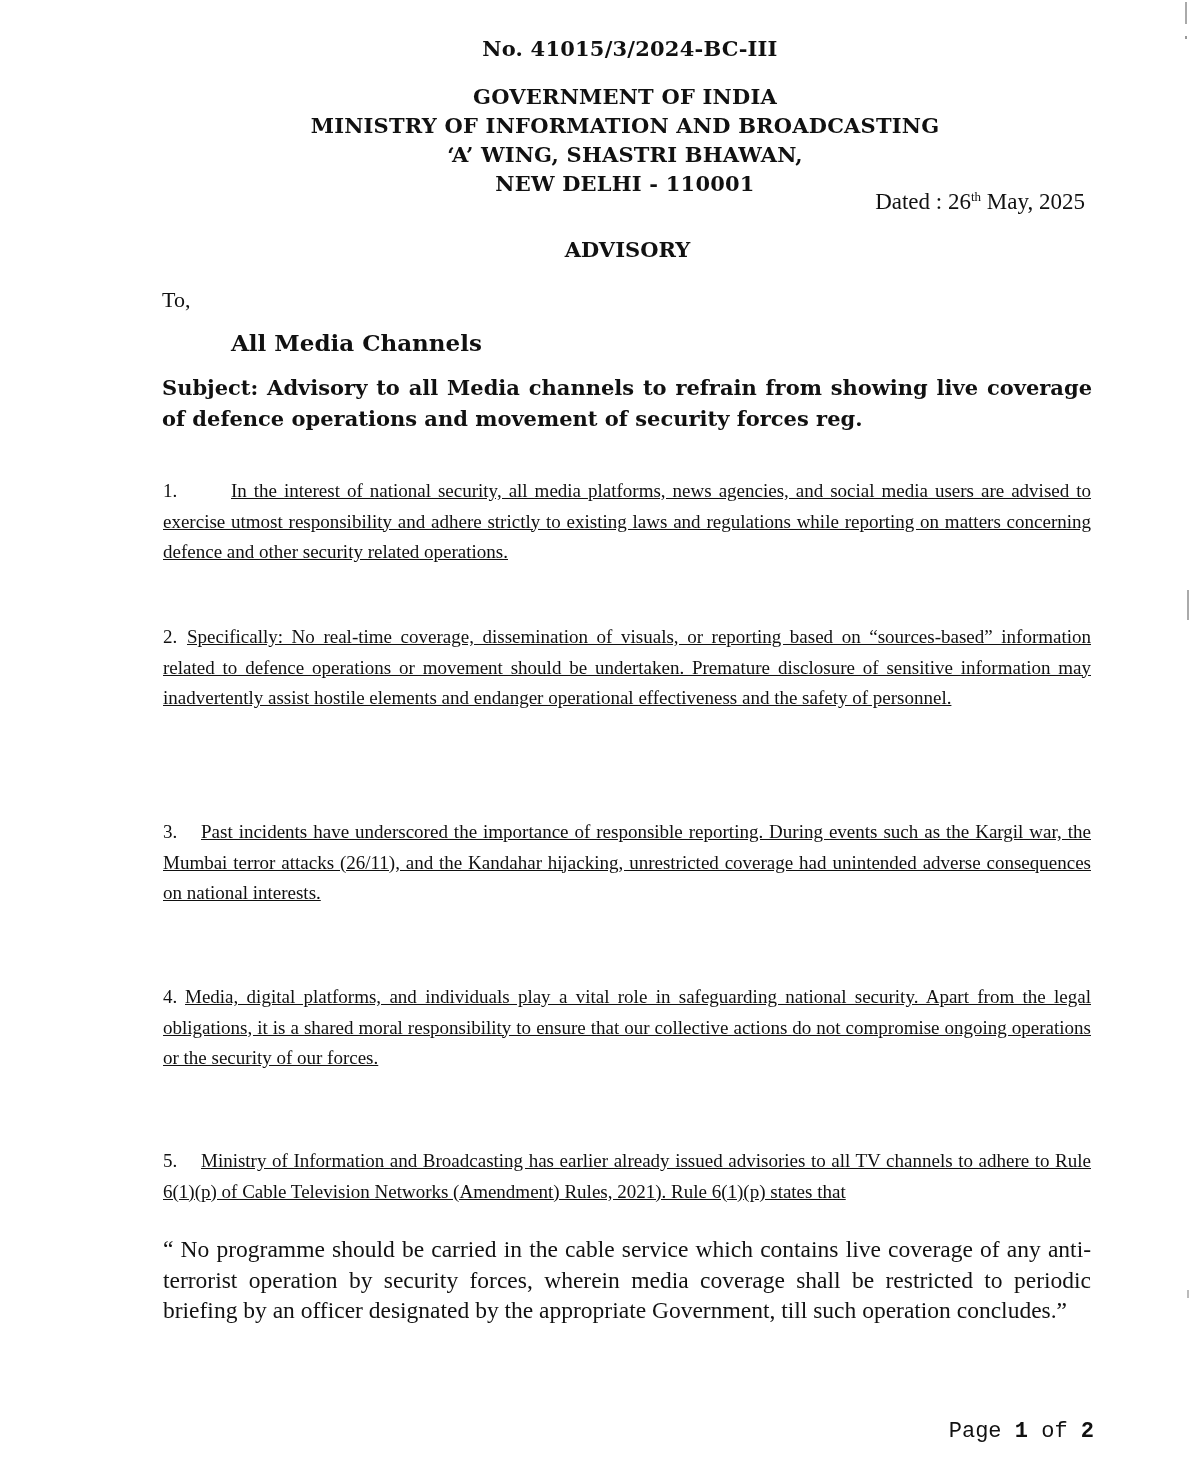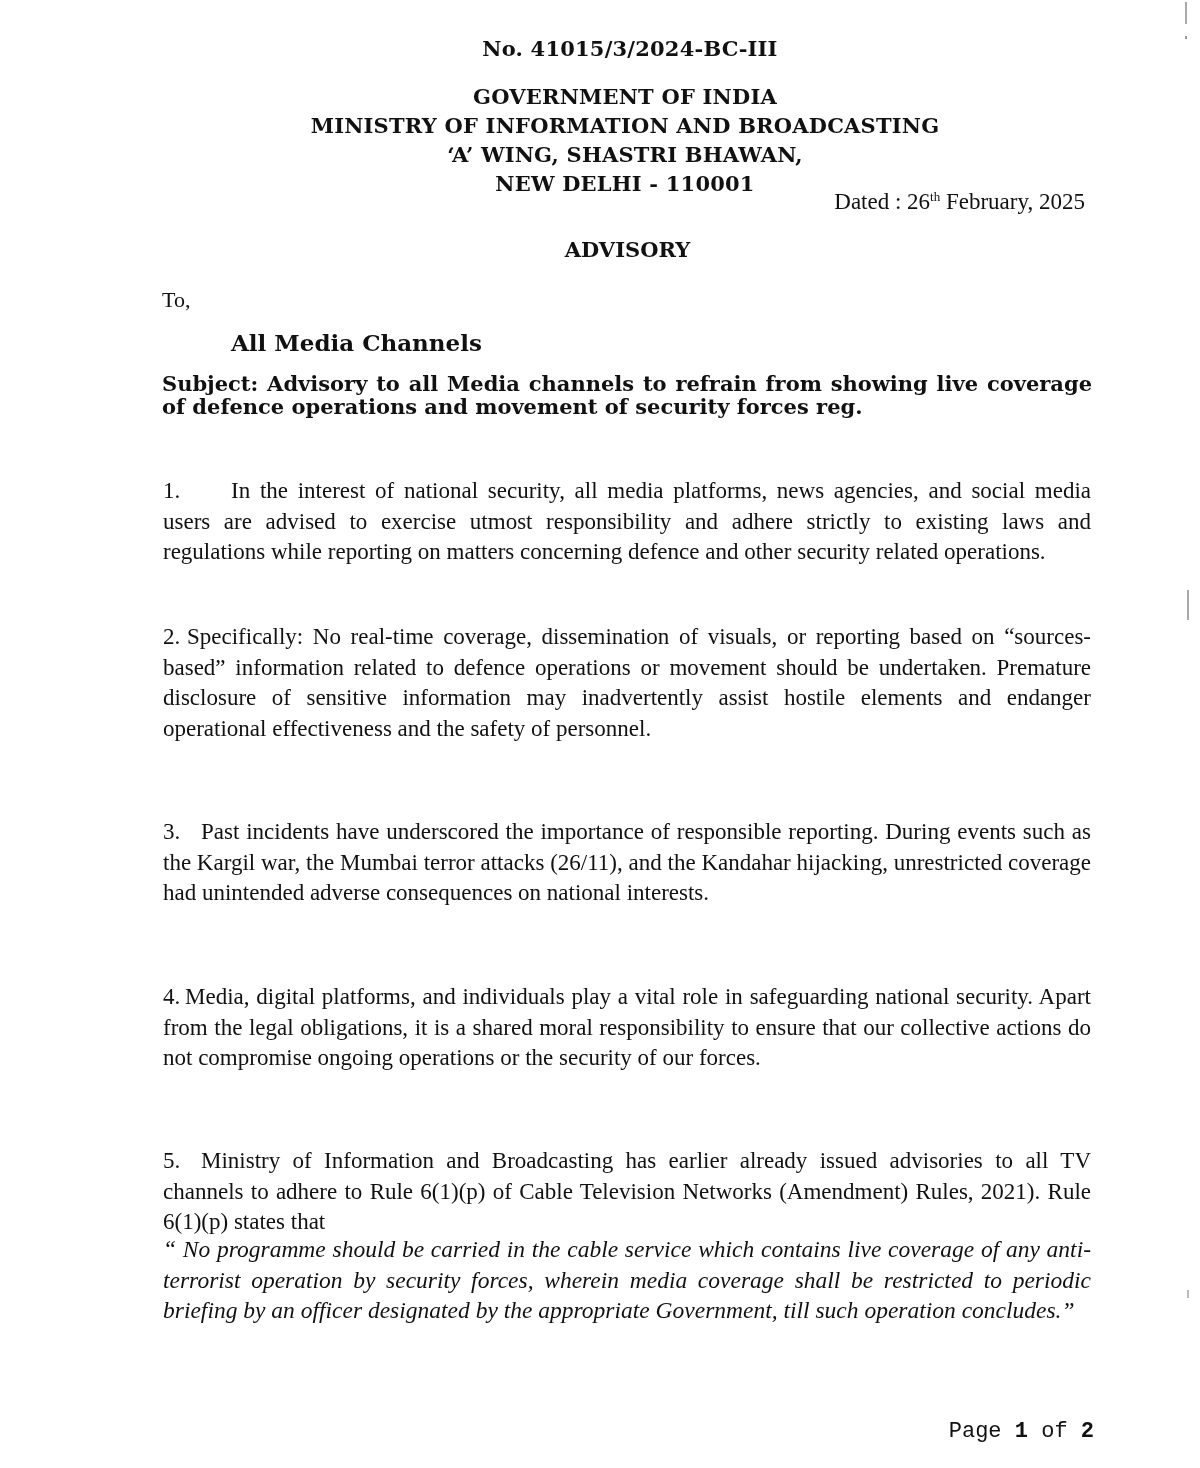--- a/index.html
+++ b/index.html
@@ -12,59 +12,59 @@
     .bold { font-weight: bold; }
     .center { text-align: center; }
     .hdr { font-size: 21px; letter-spacing: 0.2px; }
     #ref-no { left: 0; width: 1260px; top: 36px; }
     #gov { left: 0; width: 1250px; top: 82px; line-height: 29px; }
     #dated { right: 115px; top: 189px; font-size: 21px; font-family: "Liberation Serif", serif; font-size: 23px; }
     #dated sup { font-size: 13px; vertical-align: 8px; font-family: Liberation Serif, serif; }
     #title { left: 0; width: 1255px; top: 237px; font-size: 21px; }
     #to { left: 162px; top: 287px; font-size: 21px; font-family: "Liberation Serif", serif; font-size: 22px; }
     #addressee { left: 231px; top: 329px; font-size: 23px; }
-    #subject { left: 162px; top: 372px; width: 930px; font-size: 21px; line-height: 23px; text-align: justify; }
+    #subject { left: 162px; top: 372px; width: 930px; font-size: 21px; line-height: 31px; text-align: justify; }
     .para {
       position: absolute; left: 163px; width: 928px;
-      font-family: "Liberation Serif", serif; font-size: 23px; line-height: 30.5px;
-      text-align: justify; text-align-last: left;
+      font-family: "Liberation Serif", serif; font-size: 19px; line-height: 30.5px;
+      text-align: justify; text-align-last: left; text-decoration: underline;
     }
     .num { display: inline-block; }
     #p1 { top: 476px; }
     #p1 .num { width: 68px; }
     #p2 { top: 622px; }
     #p2 .num { width: 24px; }
     #p3 { top: 817px; }
     #p3 .num { width: 38px; }
     #p4 { top: 982px; }
     #p4 .num { width: 22px; }
     #p5 { top: 1146px; }
     #p5 .num { width: 38px; }
     #quote {
       position: absolute; left: 163px; top: 1234px; width: 928px;
-      font-family: "Liberation Serif", serif; font-style: italic; font-size: 23.5px; line-height: 30.5px;
+      font-family: "Liberation Serif", serif; font-size: 23.5px; line-height: 30.5px;
       text-align: justify; text-align-last: left;
     }
     #footer { right: 106px; top: 1419px; font-family: Liberation Mono, monospace; font-size: 22px; }
     #footer b { font-weight: bold; }
     .scan-mark { position: absolute; background: #555; width: 2px; }
   </style>
 </head>
 <body>
 
 <div id="ref-no" class="abs bold center hdr">No. 41015/3/2024-BC-III</div>
 
 <div id="gov" class="abs bold center hdr">
   <div>GOVERNMENT OF INDIA</div>
   <div>MINISTRY OF INFORMATION AND BROADCASTING</div>
   <div>‘A’ WING, SHASTRI BHAWAN,</div>
   <div>NEW DELHI - 110001</div>
 </div>
 
-<div id="dated" class="abs"><span>Dated : 26</span><sup>th</sup><span> February, 2025</span></div>
+<div id="dated" class="abs"><span>Dated : 26</span><sup>th</sup><span> May, 2025</span></div>
 
 <div id="title" class="abs bold center">ADVISORY</div>
 
 <div id="to" class="abs">To,</div>
 
 <div id="addressee" class="abs bold">All Media Channels</div>
 
 <div id="subject" class="abs bold">Subject: Advisory to all Media channels to refrain from showing live coverage of defence operations and movement of security forces reg.</div>
 
 <div id="p1" class="para"><span class="num">1.</span><span>In the interest of national security, all media platforms, news agencies, and social media users are advised to exercise utmost responsibility and adhere strictly to existing laws and regulations while reporting on matters concerning defence and other security related operations.</span></div>

